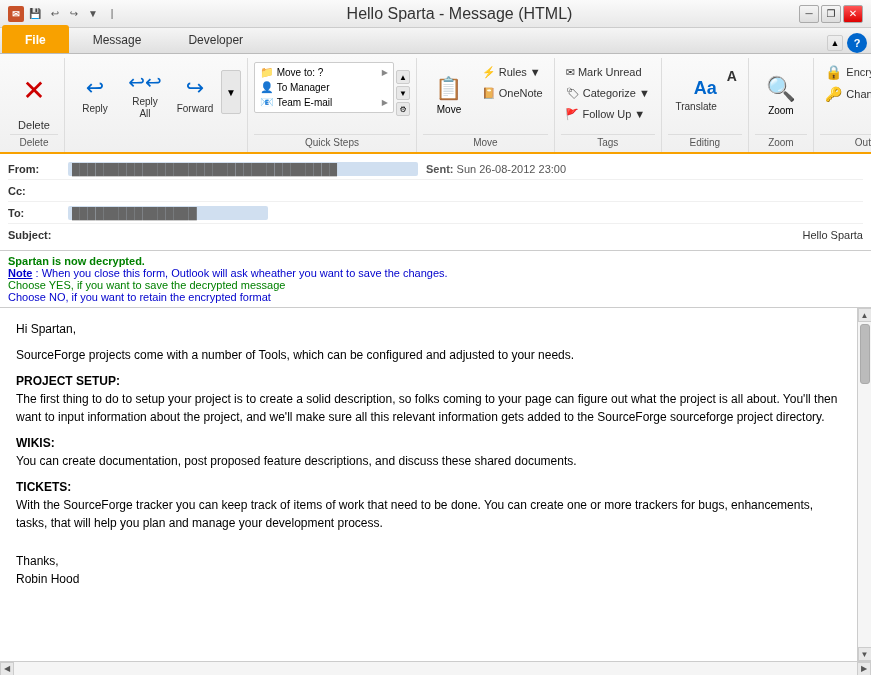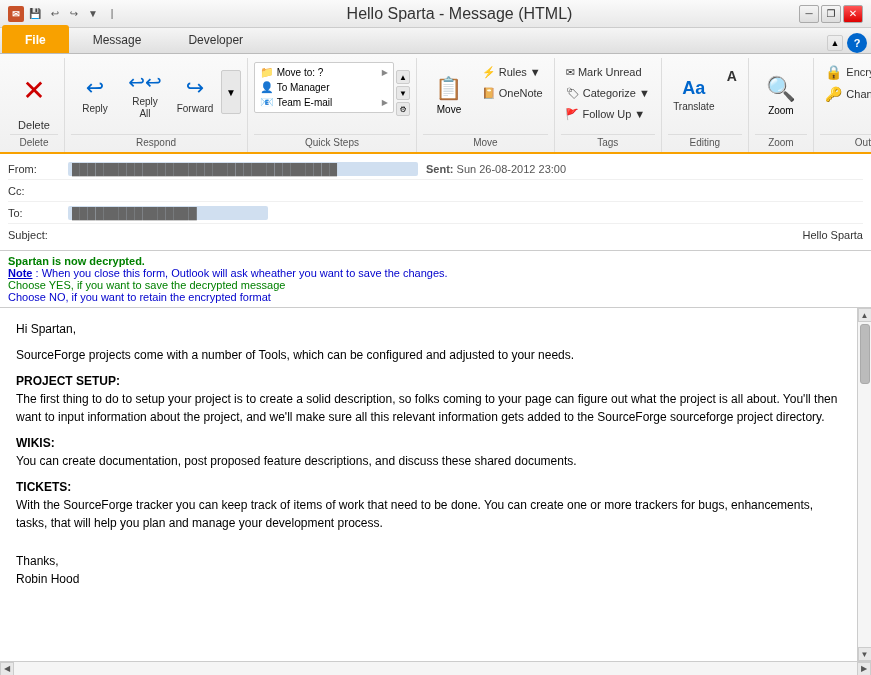--- a/index.html
+++ b/index.html
@@ -182,21 +182,21 @@
       padding: 4px 8px;
     }
     .header-row {
       display: flex;
       align-items: center;
       height: 22px;
       border-bottom: 1px solid #f0f0f0;
     }
     .header-row:last-child { border-bottom: none; justify-content: space-between; }
     .header-label {
-      font-weight: normal; font-size: 11px; color: #333; width: 60px; flex-shrink: 0;
+      font-weight: bold; font-size: 11px; color: #333; width: 60px; flex-shrink: 0;
     }
     .header-value {
       flex: 1; font-size: 11px; color: #333; background: #e8f0f8; padding: 1px 4px; border-radius: 2px;
     }
     .header-date { font-size: 11px; color: #555; margin-left: 8px; white-space: nowrap; }
     .header-subject { font-size: 11px; color: #333; }
 
     
     .notification-bar {
       background: white;
@@ -326,21 +326,20 @@
           <div class="label">Reply<br>All</div>
         </div>
         <div class="rb-large">
           <div style="font-size:22px;color:#0066cc;">↪</div>
           <div class="label">Forward</div>
         </div>
         <div style="display:flex;flex-direction:column;justify-content:flex-start;padding-top:8px;">
           <div style="width:20px;height:44px;border:1px solid #ccc;border-radius:2px;background:#e8e8e8;display:flex;align-items:center;justify-content:center;cursor:pointer;font-size:10px;">▼</div>
         </div>
       </div>
-      <div class="ribbon-group-label">Respond</div>
     </div>
 
     <div class="ribbon-group">
       <div class="ribbon-group-content">
         <div style="display:flex;gap:2px;align-items:flex-start;">
           <div class="qs-box">
             <div class="qs-item">
               <span style="font-size:11px;">📁</span>
               <span style="font-size:10px;">Move to: ?</span>
               <span class="qs-arrow">▶</span>
@@ -406,21 +405,21 @@
             <span>▼</span>
           </div>
         </div>
       </div>
       <div class="ribbon-group-label">Tags</div>
     </div>
 
     <div class="ribbon-group">
       <div class="ribbon-group-content">
         <div class="editing-box">
-          <div class="rb-large" style="width:52px;">
+          <div class="rb-large" style="width:52px;align-items:flex-end;">
             <div style="font-size:18px;font-weight:bold;color:#0066cc;">Aa</div>
             <div class="label">Translate</div>
           </div>
         </div>
         <div style="display:flex;flex-direction:column;gap:1px;padding-top:4px;">
           <div class="rb-small">
             <span style="font-weight:bold;font-size:14px;">A</span>
           </div>
         </div>
       </div>

